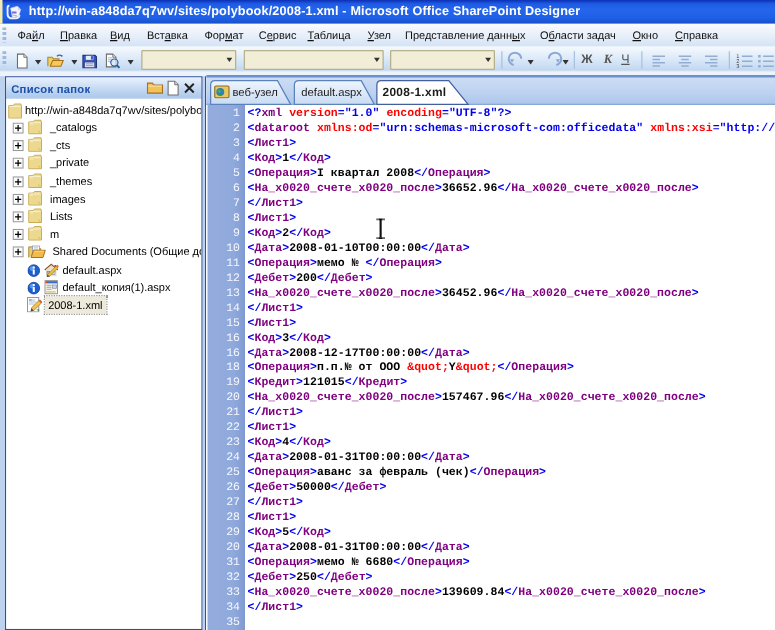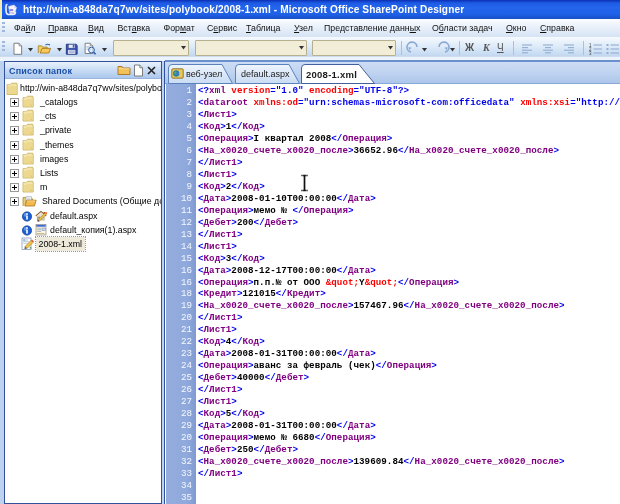--- a/index.html
+++ b/index.html
@@ -536,33 +536,34 @@
 <div class="cl"><i class="d">&lt;</i><i class="t">Лист1</i><i class="d">&gt;</i></div>
 <div class="cl"><i class="d">&lt;</i><i class="t">Код</i><i class="d">&gt;</i><i class="x">1</i><i class="d">&lt;/</i><i class="t">Код</i><i class="d">&gt;</i></div>
 <div class="cl"><i class="d">&lt;</i><i class="t">Операция</i><i class="d">&gt;</i><i class="x">I квартал 2008</i><i class="d">&lt;/</i><i class="t">Операция</i><i class="d">&gt;</i></div>
 <div class="cl"><i class="d">&lt;</i><i class="t">На_x0020_счете_x0020_после</i><i class="d">&gt;</i><i class="x">36652.96</i><i class="d">&lt;/</i><i class="t">На_x0020_счете_x0020_после</i><i class="d">&gt;</i></div>
 <div class="cl"><i class="d">&lt;/</i><i class="t">Лист1</i><i class="d">&gt;</i></div>
 <div class="cl"><i class="d">&lt;</i><i class="t">Лист1</i><i class="d">&gt;</i></div>
 <div class="cl"><i class="d">&lt;</i><i class="t">Код</i><i class="d">&gt;</i><i class="x">2</i><i class="d">&lt;/</i><i class="t">Код</i><i class="d">&gt;</i></div>
 <div class="cl"><i class="d">&lt;</i><i class="t">Дата</i><i class="d">&gt;</i><i class="x">2008-01-10T00:00:00</i><i class="d">&lt;/</i><i class="t">Дата</i><i class="d">&gt;</i></div>
 <div class="cl"><i class="d">&lt;</i><i class="t">Операция</i><i class="d">&gt;</i><i class="x">мемо № </i><i class="d">&lt;/</i><i class="t">Операция</i><i class="d">&gt;</i></div>
 <div class="cl"><i class="d">&lt;</i><i class="t">Дебет</i><i class="d">&gt;</i><i class="x">200</i><i class="d">&lt;/</i><i class="t">Дебет</i><i class="d">&gt;</i></div>
+<div class="cl"><i class="d">&lt;</i><i class="t">На_x0020_счете_x0020_после</i><i class="d">&gt;</i><i class="x">36452.96</i><i class="d">&lt;/</i><i class="t">На_x0020_счете_x0020_после</i><i class="d">&gt;</i></div>
 <div class="cl"><i class="d">&lt;/</i><i class="t">Лист1</i><i class="d">&gt;</i></div>
 <div class="cl"><i class="d">&lt;</i><i class="t">Лист1</i><i class="d">&gt;</i></div>
 <div class="cl"><i class="d">&lt;</i><i class="t">Код</i><i class="d">&gt;</i><i class="x">3</i><i class="d">&lt;/</i><i class="t">Код</i><i class="d">&gt;</i></div>
 <div class="cl"><i class="d">&lt;</i><i class="t">Дата</i><i class="d">&gt;</i><i class="x">2008-12-17T00:00:00</i><i class="d">&lt;/</i><i class="t">Дата</i><i class="d">&gt;</i></div>
 <div class="cl"><i class="d">&lt;</i><i class="t">Операция</i><i class="d">&gt;</i><i class="x">п.п.№ от ООО </i><i class="e">&amp;quot;</i><i class="x">Y</i><i class="e">&amp;quot;</i><i class="d">&lt;/</i><i class="t">Операция</i><i class="d">&gt;</i></div>
 <div class="cl"><i class="d">&lt;</i><i class="t">Кредит</i><i class="d">&gt;</i><i class="x">121015</i><i class="d">&lt;/</i><i class="t">Кредит</i><i class="d">&gt;</i></div>
 <div class="cl"><i class="d">&lt;</i><i class="t">На_x0020_счете_x0020_после</i><i class="d">&gt;</i><i class="x">157467.96</i><i class="d">&lt;/</i><i class="t">На_x0020_счете_x0020_после</i><i class="d">&gt;</i></div>
 <div class="cl"><i class="d">&lt;/</i><i class="t">Лист1</i><i class="d">&gt;</i></div>
 <div class="cl"><i class="d">&lt;</i><i class="t">Лист1</i><i class="d">&gt;</i></div>
 <div class="cl"><i class="d">&lt;</i><i class="t">Код</i><i class="d">&gt;</i><i class="x">4</i><i class="d">&lt;/</i><i class="t">Код</i><i class="d">&gt;</i></div>
 <div class="cl"><i class="d">&lt;</i><i class="t">Дата</i><i class="d">&gt;</i><i class="x">2008-01-31T00:00:00</i><i class="d">&lt;/</i><i class="t">Дата</i><i class="d">&gt;</i></div>
 <div class="cl"><i class="d">&lt;</i><i class="t">Операция</i><i class="d">&gt;</i><i class="x">аванс за февраль (чек)</i><i class="d">&lt;/</i><i class="t">Операция</i><i class="d">&gt;</i></div>
-<div class="cl"><i class="d">&lt;</i><i class="t">Дебет</i><i class="d">&gt;</i><i class="x">40000</i><i class="d">&lt;/</i><i class="t">Дебет</i><i class="d">&gt;</i></div>
+<div class="cl"><i class="d">&lt;</i><i class="t">Дебет</i><i class="d">&gt;</i><i class="x">50000</i><i class="d">&lt;/</i><i class="t">Дебет</i><i class="d">&gt;</i></div>
 <div class="cl"><i class="d">&lt;/</i><i class="t">Лист1</i><i class="d">&gt;</i></div>
 <div class="cl"><i class="d">&lt;</i><i class="t">Лист1</i><i class="d">&gt;</i></div>
 <div class="cl"><i class="d">&lt;</i><i class="t">Код</i><i class="d">&gt;</i><i class="x">5</i><i class="d">&lt;/</i><i class="t">Код</i><i class="d">&gt;</i></div>
 <div class="cl"><i class="d">&lt;</i><i class="t">Дата</i><i class="d">&gt;</i><i class="x">2008-01-31T00:00:00</i><i class="d">&lt;/</i><i class="t">Дата</i><i class="d">&gt;</i></div>
 <div class="cl"><i class="d">&lt;</i><i class="t">Операция</i><i class="d">&gt;</i><i class="x">мемо № 6680</i><i class="d">&lt;/</i><i class="t">Операция</i><i class="d">&gt;</i></div>
 <div class="cl"><i class="d">&lt;</i><i class="t">Дебет</i><i class="d">&gt;</i><i class="x">250</i><i class="d">&lt;/</i><i class="t">Дебет</i><i class="d">&gt;</i></div>
 <div class="cl"><i class="d">&lt;</i><i class="t">На_x0020_счете_x0020_после</i><i class="d">&gt;</i><i class="x">139609.84</i><i class="d">&lt;/</i><i class="t">На_x0020_счете_x0020_после</i><i class="d">&gt;</i></div>
 <div class="cl"><i class="d">&lt;/</i><i class="t">Лист1</i><i class="d">&gt;</i></div>
       </div>
   </div>

